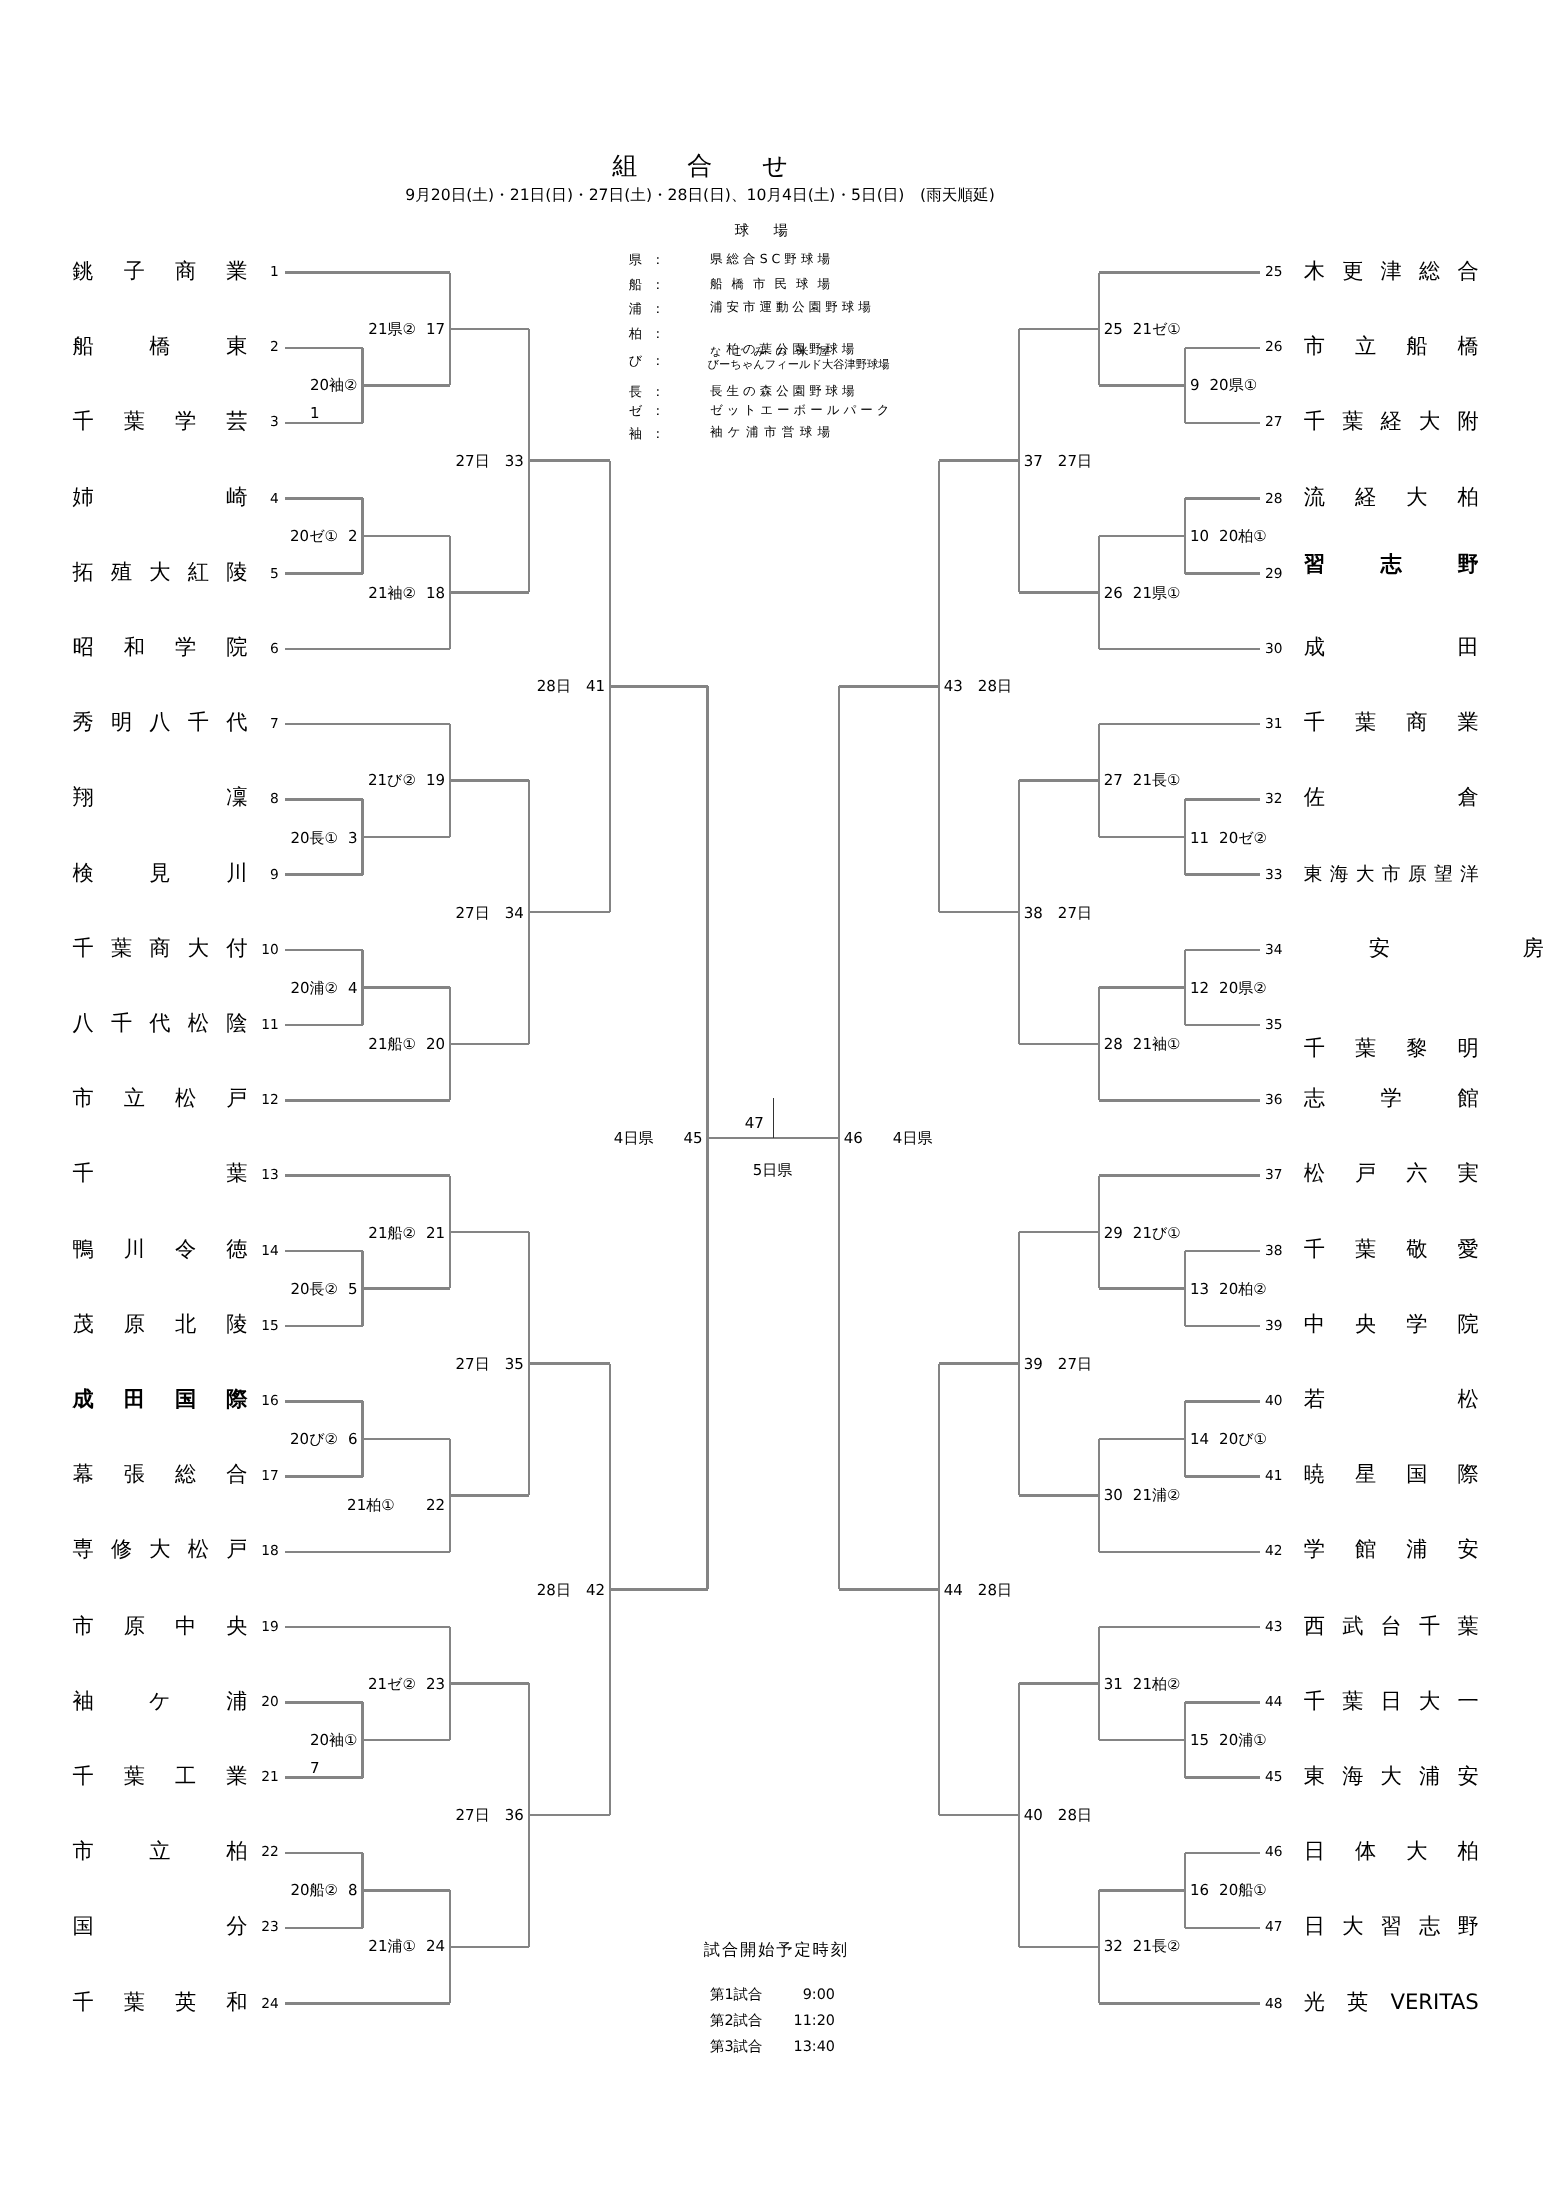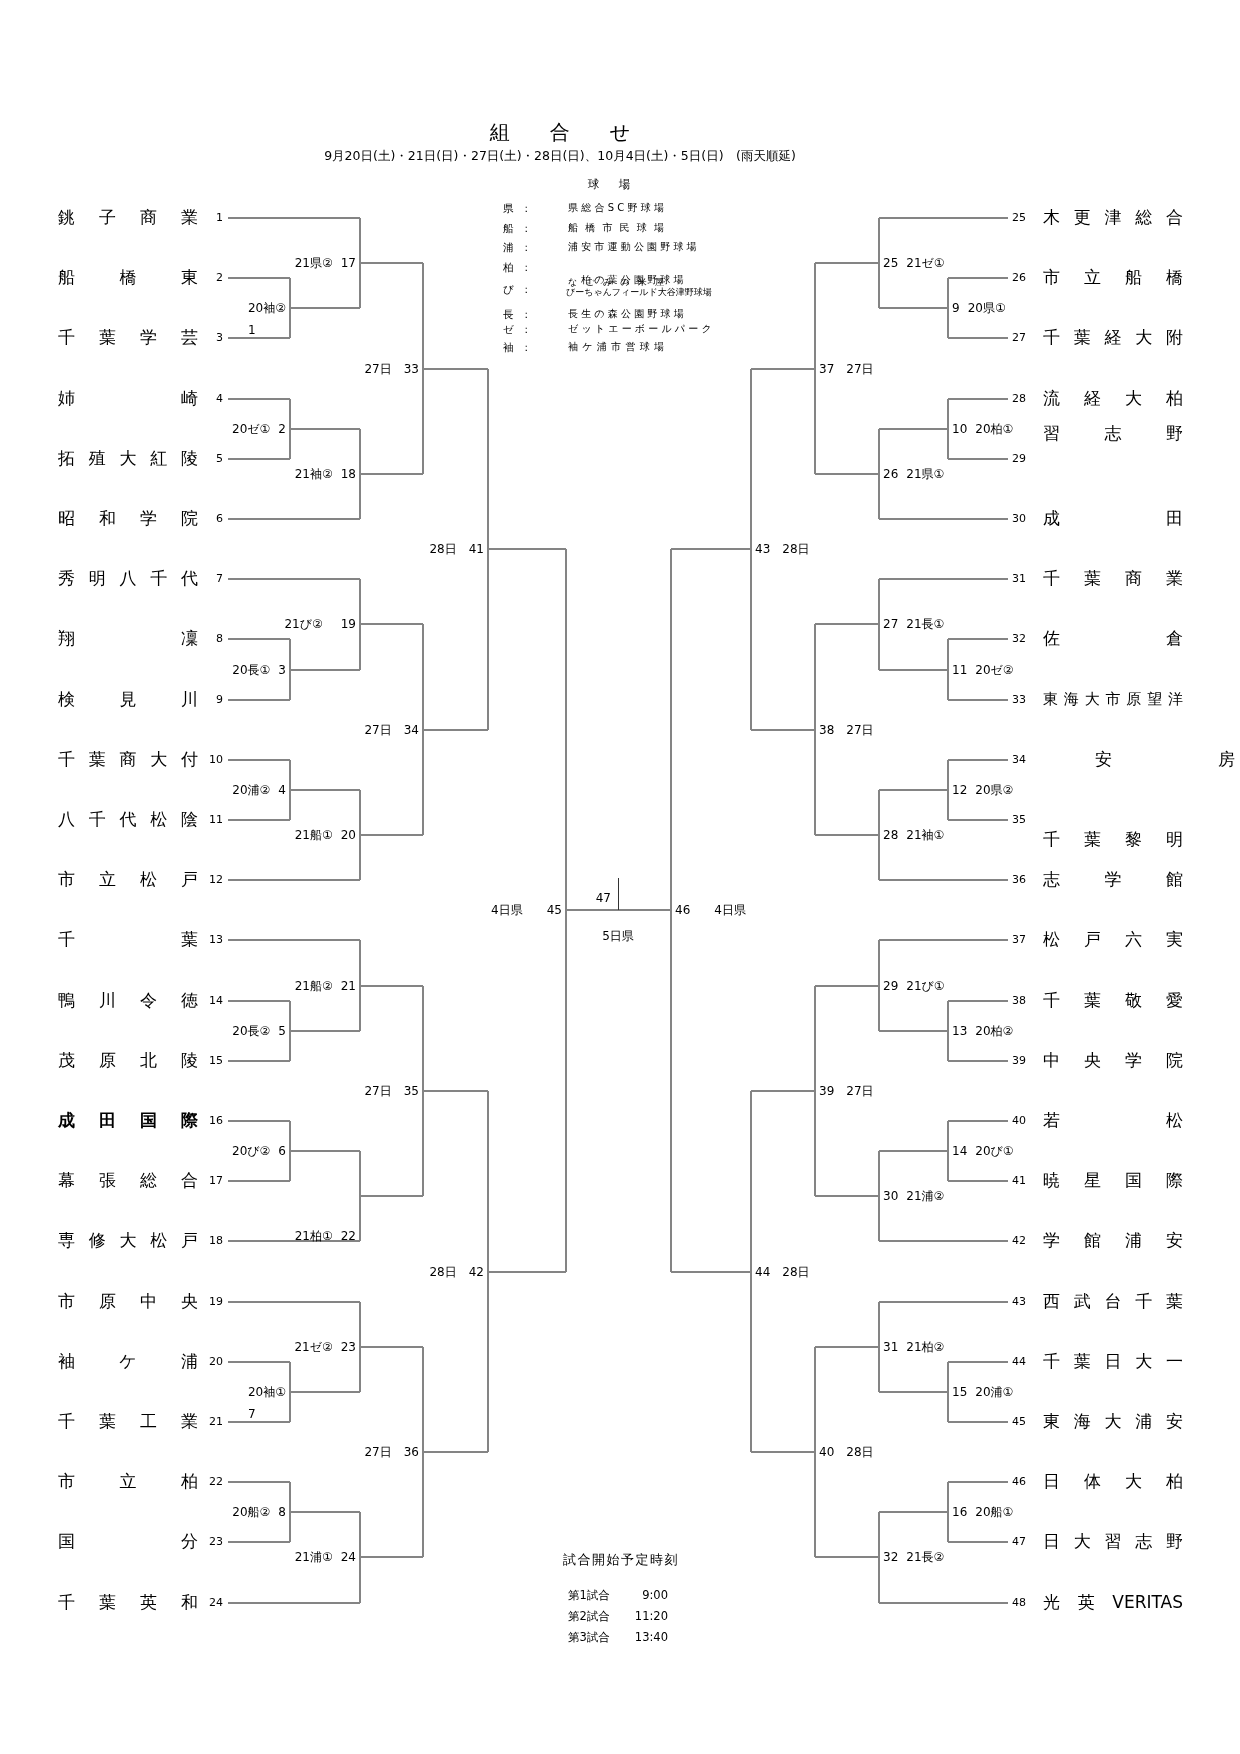--- a/index.html
+++ b/index.html
@@ -234,21 +234,21 @@
       <div class="team-name" style="left: 58px; width: 140px; top: 1591.6px;">千 葉 英 和</div>
       <div class="team-no right" style="left: 196px; width: 27px; top: 1596.6px;">24</div>
       <div class="team-name" style="left: 1043px; width: 140px; top: 207px;">木 更 津 総 合</div>
       <div class="team-no" style="left: 1012px; width: 27px; top: 212px;">25</div>
       <div class="team-name" style="left: 1043px; width: 140px; top: 267.2px;">市 立 船 橋</div>
       <div class="team-no" style="left: 1012px; width: 27px; top: 272.2px;">26</div>
       <div class="team-name" style="left: 1043px; width: 140px; top: 327.4px;">千 葉 経 大 附</div>
       <div class="team-no" style="left: 1012px; width: 27px; top: 332.4px;">27</div>
       <div class="team-name" style="left: 1043px; width: 140px; top: 387.6px;">流 経 大 柏</div>
       <div class="team-no" style="left: 1012px; width: 27px; top: 392.6px;">28</div>
-      <div class="team-name" style="left: 1043px; width: 140px; top: 423px;">習 志 野</div>
+      <div class="team-name" style="left: 1043px; width: 140px; top: 442px; font-weight: bold;">習 志 野</div>
       <div class="team-no" style="left: 1012px; width: 27px; top: 452.8px;">29</div>
       <div class="team-name" style="left: 1043px; width: 140px; top: 508px;">成 田</div>
       <div class="team-no" style="left: 1012px; width: 27px; top: 513px;">30</div>
       <div class="team-name" style="left: 1043px; width: 140px; top: 568.2px;">千 葉 商 業</div>
       <div class="team-no" style="left: 1012px; width: 27px; top: 573.2px;">31</div>
       <div class="team-name" style="left: 1043px; width: 140px; top: 628.4px;">佐 倉</div>
       <div class="team-no" style="left: 1012px; width: 27px; top: 633.4px;">32</div>
       <div class="team-name" style="left: 1043px; width: 140px; top: 688.6px; font-size: 15px;">東 海 大 市 原 望 洋</div>
       <div class="team-no" style="left: 1012px; width: 27px; top: 693.6px;">33</div>
       <div class="team-name" style="left: 1095px; width: 140px; top: 748.8px;">安 房</div>
@@ -346,33 +346,33 @@
         <span>20船①</span>
       </div>
       <div class="mlabel" style="gap: 8px; top: 256.15px; right: 884px;">
         <span>21県②</span>
         <span>17</span>
       </div>
       <div class="mlabel" style="gap: 8px; top: 466.85px; right: 884px;">
         <span>21袖②</span>
         <span>18</span>
       </div>
-      <div class="mlabel" style="gap: 18px; top: 617.35px; right: 884px;">
+      <div class="mlabel" style="gap: 8px; top: 617.35px; right: 884px;">
         <span>21び②</span>
         <span>19</span>
       </div>
       <div class="mlabel" style="gap: 8px; top: 828.05px; right: 884px;">
         <span>21船①</span>
         <span>20</span>
       </div>
       <div class="mlabel" style="gap: 8px; top: 978.55px; right: 884px;">
         <span>21船②</span>
         <span>21</span>
       </div>
-      <div class="mlabel" style="gap: 8px; top: 1229px; right: 884px;">
+      <div class="mlabel" style="gap: 25px; top: 1197px; right: 884px;">
         <span>21柏①</span>
         <span>22</span>
       </div>
       <div class="mlabel" style="gap: 8px; top: 1339.75px; right: 884px;">
         <span>21ゼ②</span>
         <span>23</span>
       </div>
       <div class="mlabel" style="gap: 8px; top: 1550.45px; right: 884px;">
         <span>21浦①</span>
         <span>24</span>

